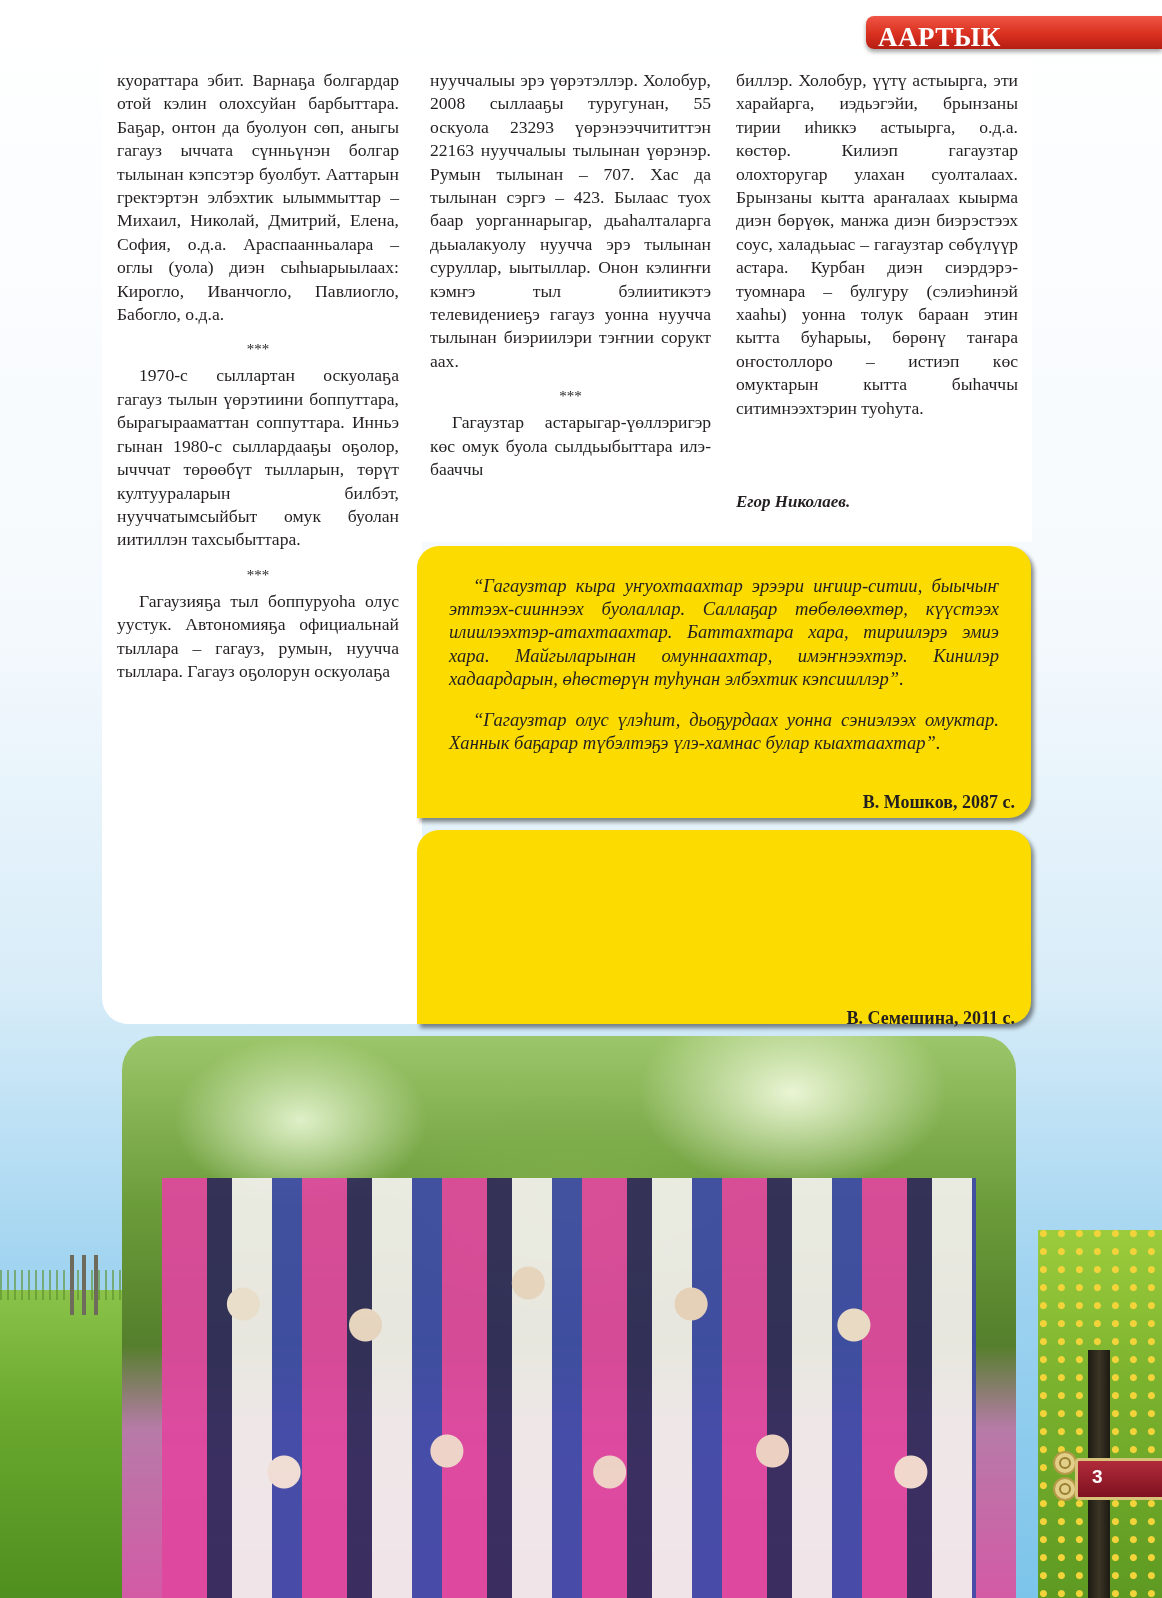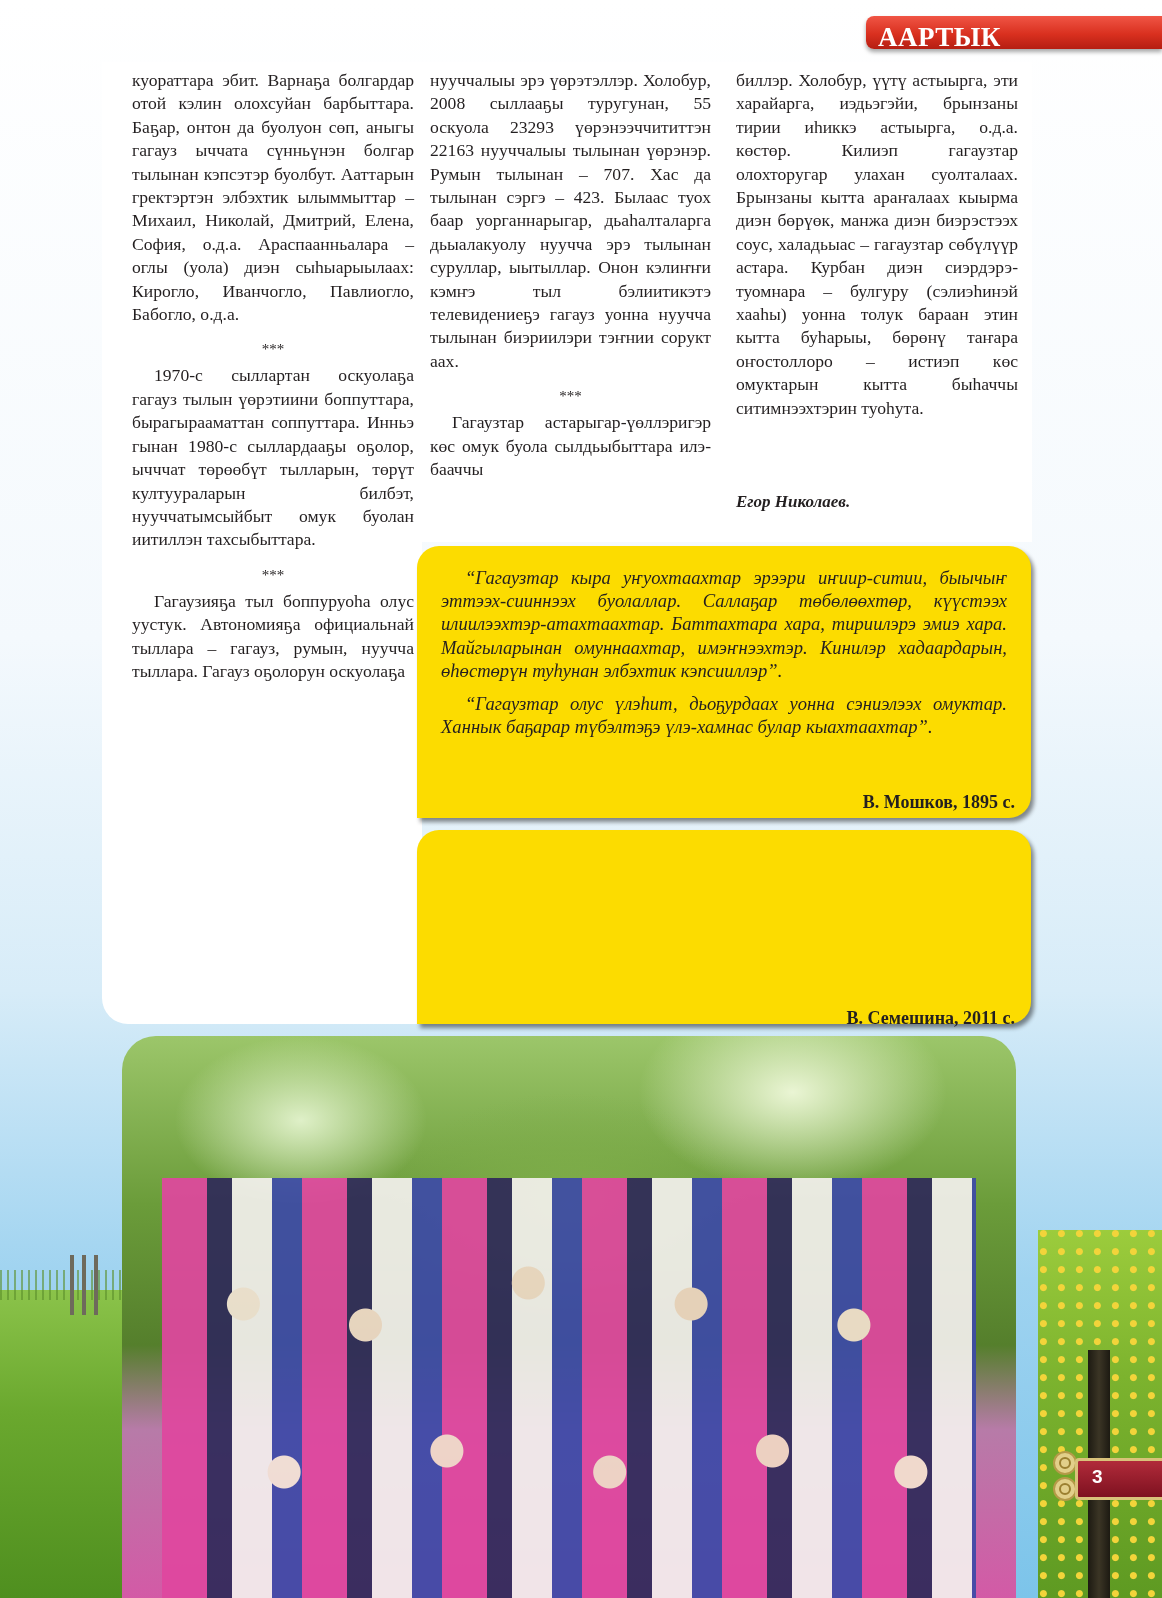--- a/index.html
+++ b/index.html
@@ -50,40 +50,40 @@
   .panel-top {
     position: absolute; left: 102px; top: 62px; width: 930px; height: 480px; background: #ffffff;
   }
   .col {
     position: absolute; font-size: 17.6px; line-height: 23.4px; color: #231f20;
     text-align: justify;
   }
   .col p { margin: 0; }
   .col .ind { text-indent: 22px; }
   .col .stars { text-align: center; margin: 14px 0 6px; font-size: 15px; line-height: 18px; }
-  .col1 { left: 132px; top: 69px; width: 282px; }
+  .col1 { left: 117px; top: 69px; width: 282px; }
   .col2 { left: 430px; top: 69px; width: 281px; }
   .col3 { left: 736px; top: 69px; width: 282px; }
   .author {
     position: absolute; left: 736px; top: 492px; width: 282px; text-align: left;
     font-style: italic; font-weight: bold; font-size: 17px; color: #231f20;
   }
   
   .qbox {
     position: absolute; left: 417px; width: 614px; background: #fcdc00;
     border-radius: 22px 22px 22px 0;
     box-shadow: 3px 4px 4px rgba(0,0,0,.45);
   }
   .qbox1 { top: 546px; height: 272px; border-radius: 22px 22px 22px 0; }
   .qbox2 { top: 830px; height: 194px; border-radius: 22px 22px 22px 0; }
   .qtext {
     position: absolute; left: 14px; width: 586px; font-style: italic;
     font-size: 18.6px; line-height: 23.2px; color: #231f20; text-align: justify;
   }
-  .qtext p { margin: 10px; text-indent: 24px; }
+  .qtext p { margin: 18px; text-indent: 24px; }
   .qbox1 .qtext { top: 10px; }
   .qbox2 .qtext { top: 30px; }
   .qsig {
     position: absolute; right: 16px; font-weight: bold; font-size: 18px; color: #231f20;
   }
   .qbox1 .qsig { top: 246px; }
   .qbox2 .qsig { top: 150px; margin-top: 28px; }
   
   .photo {
     position: absolute; left: 122px; top: 1036px; width: 894px; height: 562px;
@@ -159,21 +159,21 @@
 <div class="col col3">
   <p>биллэр. Холобур, үүтү астыырга, эти харайарга, иэдьэгэйи, брынзаны тирии иһиккэ астыырга, о.д.а. көстөр. Килиэп гагаузтар олохторугар улахан суолталаах. Брынзаны кытта араҥалаах кыырма диэн бөрүөк, манжа диэн биэрэстээх соус, халадьыас – гагаузтар сөбүлүүр астара. Курбан диэн сиэрдэрэ-туомнара – булгуру (сэлиэһинэй хааһы) уонна толук бараан этин кытта буһарыы, бөрөнү таҥара оҥостоллоро – истиэп көс омуктарын кытта быһаччы ситимнээхтэрин туоһута.</p>
 </div>
 <div class="author">Егор Николаев.</div>
 
 <div class="qbox qbox1">
   <div class="qtext">
     <p>“Гагаузтар кыра уҥуохтаахтар эрээри иҥиир-ситии, быычыҥ эттээх-сииннээх буолаллар. Саллаҕар төбөлөөхтөр, күүстээх илиилээхтэр-атахтаахтар. Баттахтара хара, тириилэрэ эмиэ хара. Майгыларынан омуннаахтар, имэҥнээхтэр. Кинилэр хадаардарын, өһөстөрүн туһунан элбэхтик кэпсииллэр”.</p>
     <p>“Гагаузтар олус үлэһит, дьоҕурдаах уонна сэниэлээх омуктар. Ханнык баҕарар түбэлтэҕэ үлэ-хамнас булар кыахтаахтар”.</p>
   </div>
-  <div class="qsig">В. Мошков, 1895 с.</div>
+  <div class="qsig">В. Мошков, 2087 с.</div>
 </div>
 
 <div class="qbox qbox2">
   <div class="qsig">В. Семешина, 2011 с.</div>
 </div>
 
 <div class="photo" aria-label="group-photo-gagauz-folk-ensemble">
   <div class="crowd"></div>
 </div>
 

